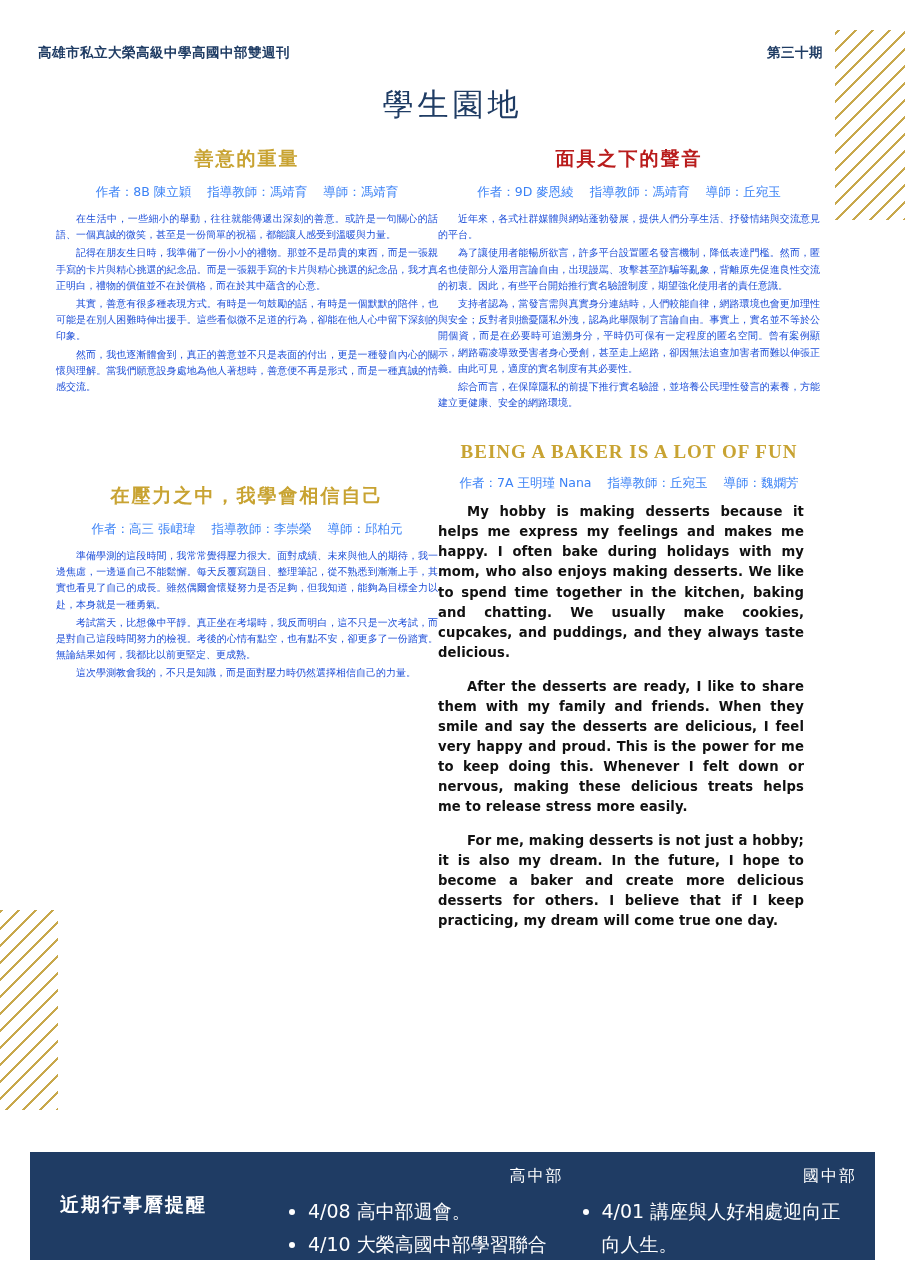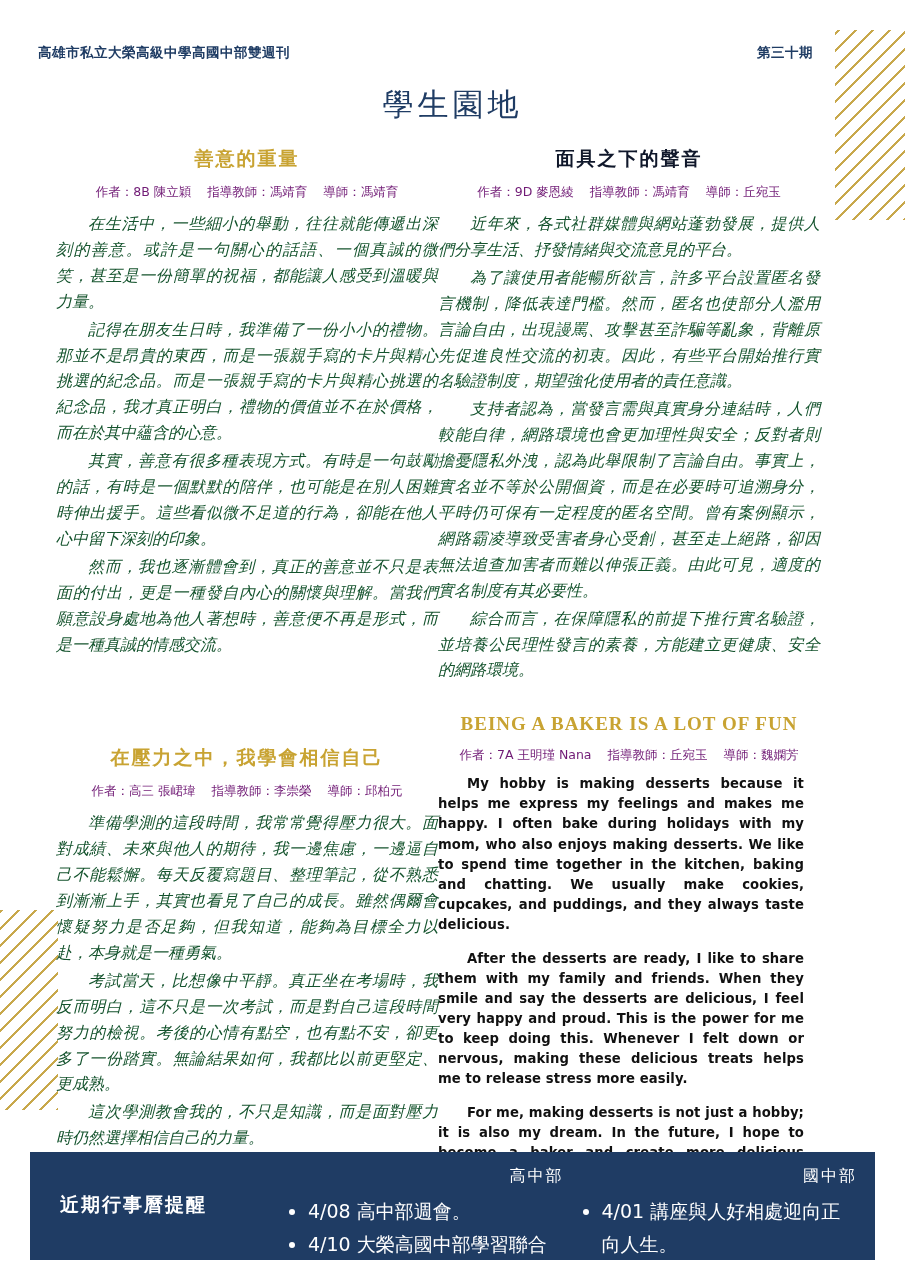--- a/index.html
+++ b/index.html
@@ -39,21 +39,21 @@
         -45deg,
         #c8a84b 0px, #c8a84b 2px,
         transparent 2px, transparent 12px);
   }
 
   
   .masthead {
     position: absolute;
     top: 44px;
     left: 38px;
-    right: 50px;
+    right: 40px;
     display: flex;
     justify-content: space-between;
     align-items: center;
     color: #1f3c64;
     font-size: 13.5px;
     font-family: "DejaVu Sans", sans-serif;
     font-weight: bold;
     letter-spacing: .5px;
   }
   .masthead .issue {
@@ -90,46 +90,45 @@
   .art-title {
     text-align: center;
     color: #c8a332;
     font-size: 19px;
     font-weight: bold;
     letter-spacing: 2px;
     margin-bottom: 12px;
     font-family: "DejaVu Serif", serif;
   }
   .art-title.navy {
-    color: #0f172a;
+    color: #b91c1c;
   }
   .art-title.en {
     font-family: "Liberation Serif", serif;
     letter-spacing: 1px;
     font-size: 19px;
   }
   .byline {
     text-align: center;
-    color: #701a75;
+    color: #3b82f6;
     font-size: 12.5px;
     margin-bottom: 10px;
     font-family: "DejaVu Sans", sans-serif;
   }
   .byline .seg {
     margin: 0 6px;
   }
   .body-cn p {
     margin: 0 0 2px 0;
-    font-size: 16px;
+    font-size: 10px;
     line-height: 1.62;
-    color: #14532d;
+    color: #1d4ed8;
     text-align: justify;
     text-indent: 2em;
     font-family: "DejaVu Serif", serif;
-    font-style: italic;
   }
   .body-en p {
     margin: 0 16px 14px 0;
     font-size: 13.2px;
     line-height: 1.52;
     color: #111;
     text-align: justify;
     text-indent: 2.2em;
     font-weight: bold;
     font-family: "DejaVu Sans", sans-serif;

